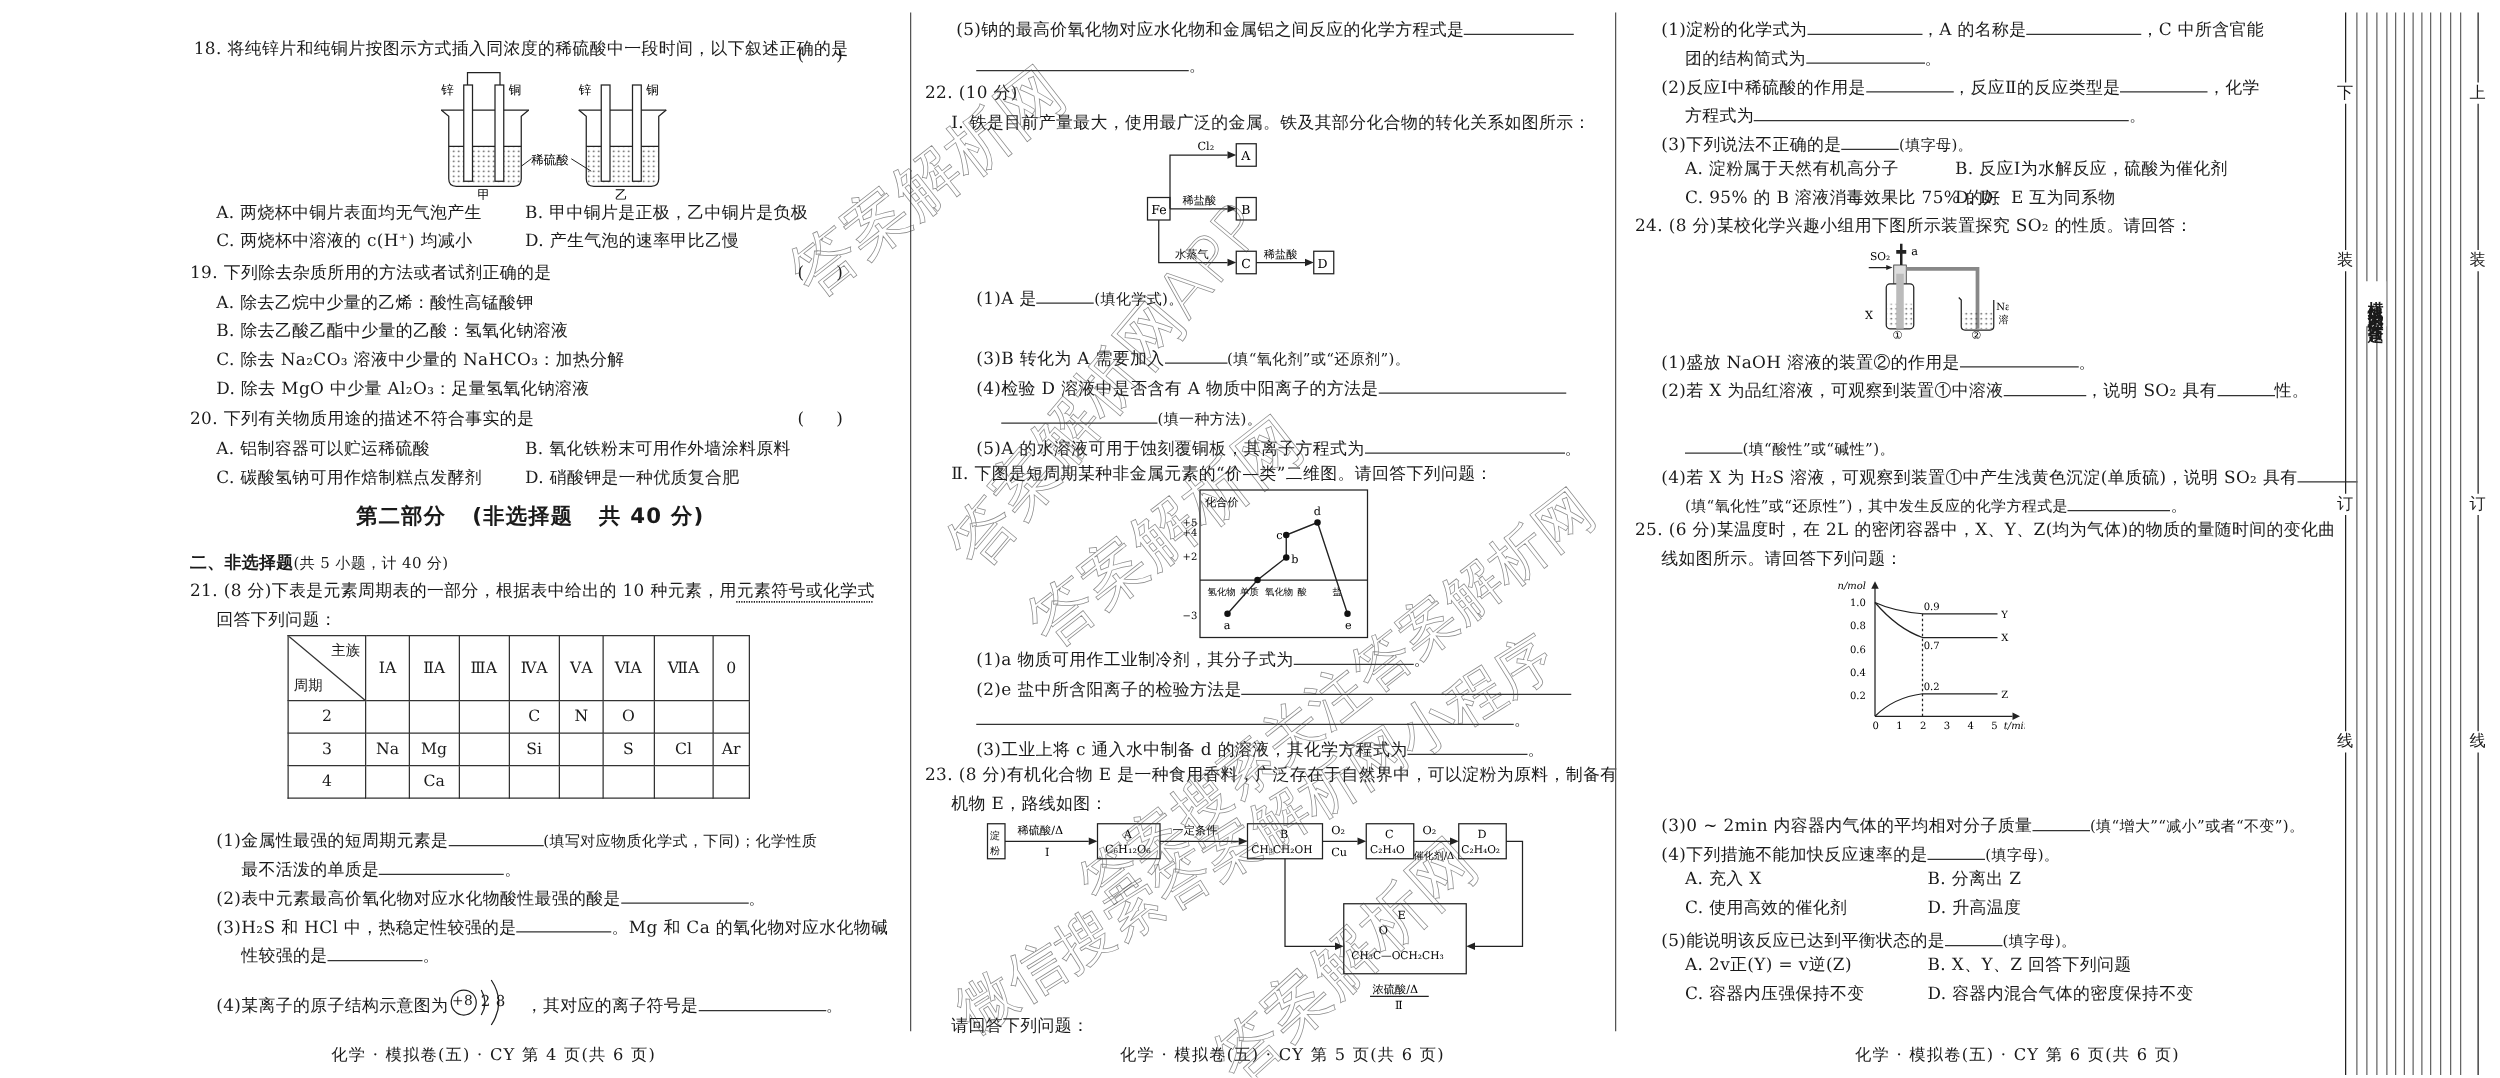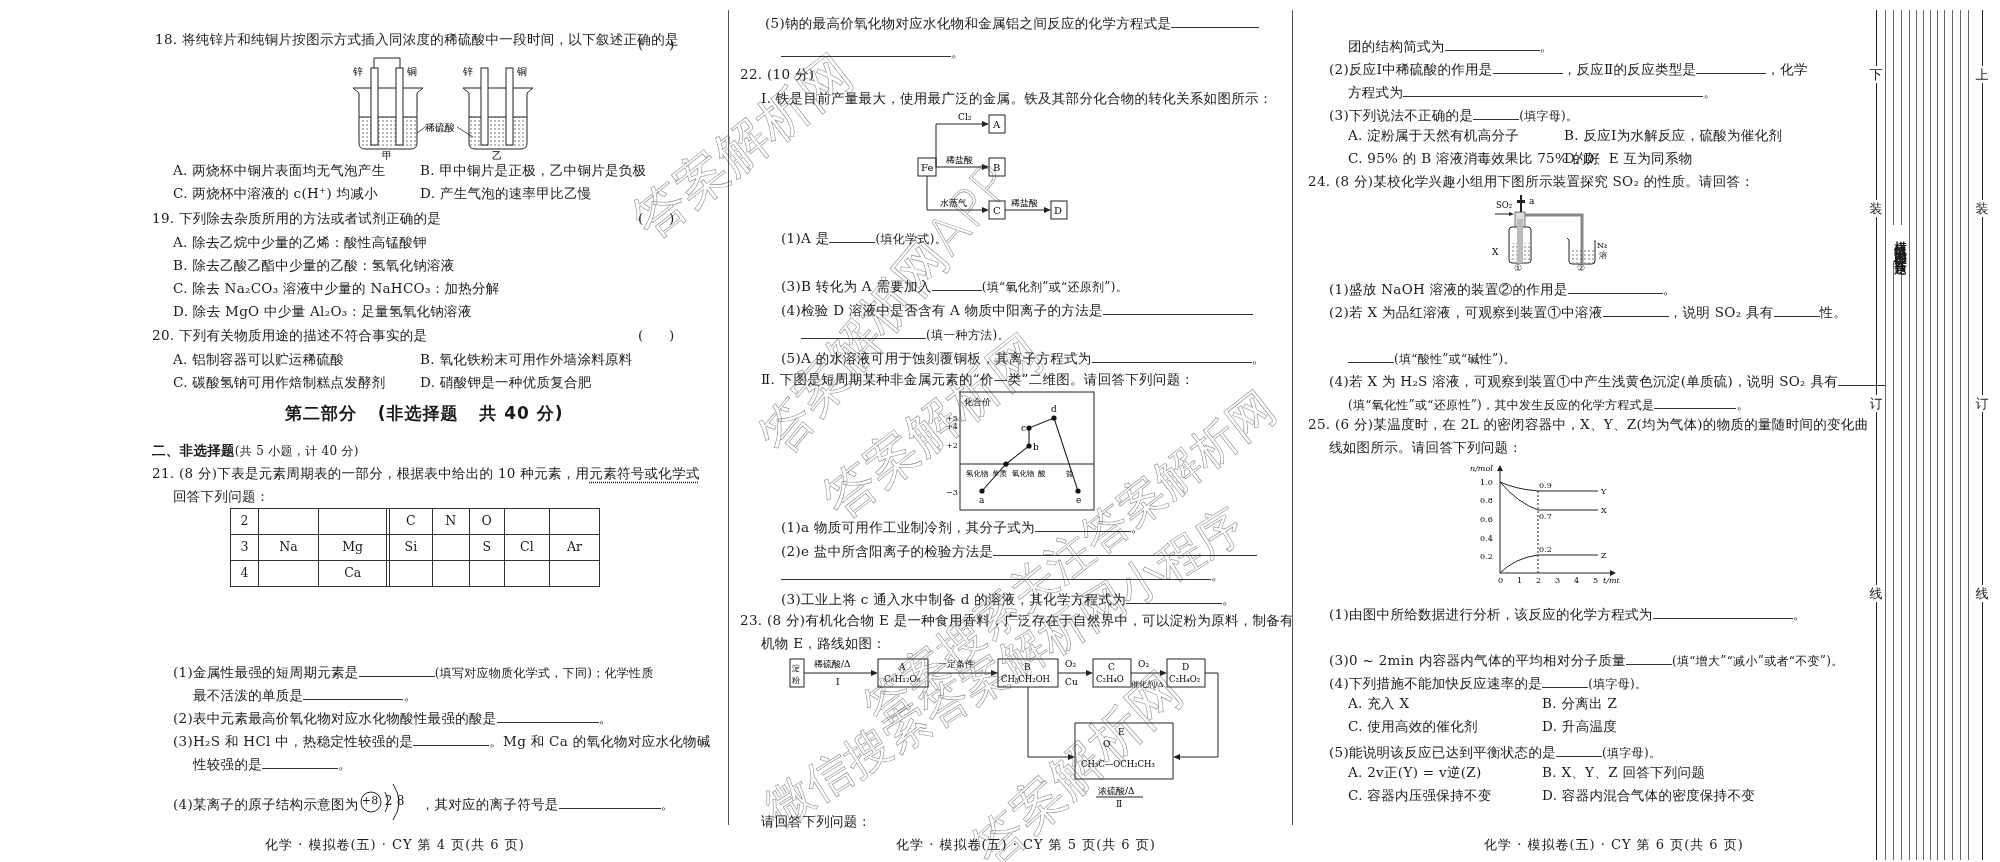--- a/index.html
+++ b/index.html
@@ -94,20 +94,37 @@
     <span class="bold">二、非选择题</span><span class="small">(共 5 小题，计 40 分)</span>
   </div>
 
   <div class="ln" style="left:152px;top:467px;">
     <span>21. (8 分)下表是元素周期表的一部分，根据表中给出的 10 种元素，用</span><span class="dot-em">元素符号或化学式</span>
   </div>
   <div class="ln" style="left:173px;top:490px;">回答下列问题：</div>
 
   <table class="pt" style="left:230px;top:508px;width:370px;">
     <tbody>
+        <tr class="hdr">
+      <td style="width:62px;position:relative;padding:0;">
+        <svg width="62" height="52" style="position:absolute;left:0;top:0;">
+              <line x1="0" y1="0" x2="62" y2="52" stroke="#333"></line>
+            </svg>
+        <span style="position:absolute;right:4px;top:6px;font-size:11.5px;">主族</span>
+        <span style="position:absolute;left:4px;bottom:6px;font-size:11.5px;">周期</span>
+      </td>
+      <td>ⅠA</td>
+      <td>ⅡA</td>
+      <td>ⅢA</td>
+      <td>ⅣA</td>
+      <td>ⅤA</td>
+      <td>ⅥA</td>
+      <td>ⅦA</td>
+      <td>0</td>
+    </tr>
     <tr>
       <td>2</td>
       <td></td>
       <td></td>
       <td></td>
       <td>C</td>
       <td>N</td>
       <td>O</td>
       <td></td>
       <td></td>
@@ -316,20 +333,23 @@
   </svg>
 
   <div class="ln" style="left:33px;top:815px;">请回答下列问题：</div>
 
   <div class="footer" style="left:168px;">化学 · 模拟卷(五) · CY   第 5 页(共 6 页)</div>
 </div>
 
 <div class="vdiv" style="left:1292px;"></div>
 
 <div id="col3" class="col">
+  <div class="ln" style="left:37px;top:14px;">
+    <span>(1)淀粉的化学式为</span><span class="blank" style="width:92px;"></span><span>，A 的名称是</span><span class="blank" style="width:92px;"></span><span>，C 中所含官能</span>
+  </div>
   <div class="ln" style="left:56px;top:37px;">
     <span>团的结构简式为</span><span class="blank" style="width:95px;"></span><span>。</span>
   </div>
   <div class="ln" style="left:37px;top:60px;">
     <span>(2)反应Ⅰ中稀硫酸的作用是</span><span class="blank" style="width:70px;"></span><span>，反应Ⅱ的反应类型是</span><span class="blank" style="width:70px;"></span><span>，化学</span>
   </div>
   <div class="ln" style="left:56px;top:83px;">
     <span>方程式为</span><span class="blank" style="width:300px;"></span><span>。</span>
   </div>
   <div class="ln" style="left:37px;top:106px;">
@@ -409,23 +429,20 @@
     <g font-size="8">
         <text x="69" y="25">0.9</text>
         <text x="69" y="56">0.7</text>
         <text x="69" y="89">0.2</text>
     <text x="131" y="31">Y</text>
         <text x="131" y="50">X</text>
         <text x="131" y="95">Z</text>
       </g>
   </svg>
 
-  <div class="ln" style="left:37px;top:605px;">
-    <span>(1)由图中所给数据进行分析，该反应的化学方程式为</span><span class="blank" style="width:140px;"></span><span>。</span>
-  </div>
   <div class="ln" style="left:37px;top:651px;">
     <span>(3)0 ~ 2min 内容器内气体的平均相对分子质量</span><span class="blank" style="width:46px;"></span><span class="small">(填“增大”“减小”或者“不变”)。</span>
   </div>
   <div class="ln" style="left:37px;top:674px;">
     <span>(4)下列措施不能加快反应速率的是</span><span class="blank" style="width:46px;"></span><span class="small">(填字母)。</span>
   </div>
   <div class="ln" style="left:56px;top:697px;">A. 充入 X</div>
   <div class="ln" style="left:250px;top:697px;">B. 分离出 Z</div>
   <div class="ln" style="left:56px;top:720px;">C. 使用高效的催化剂</div>
   <div class="ln" style="left:250px;top:720px;">D. 升高温度</div>

